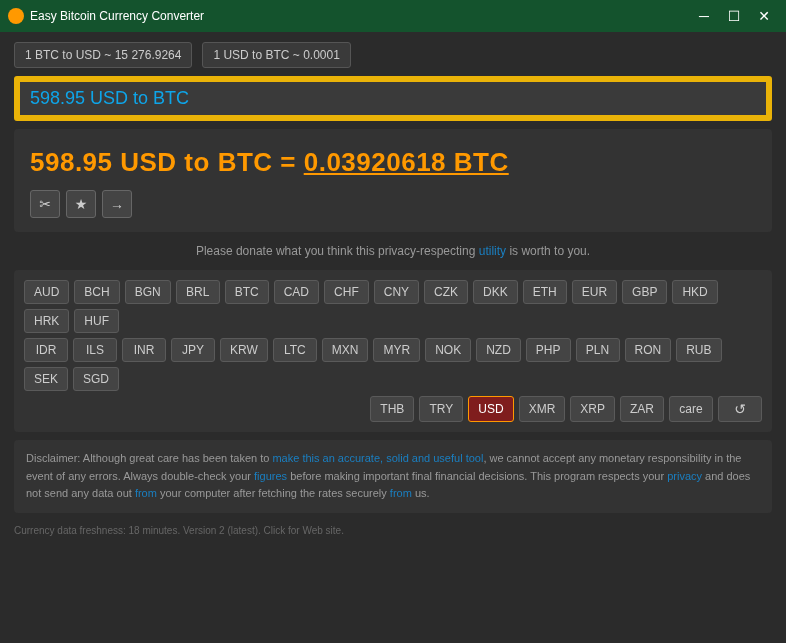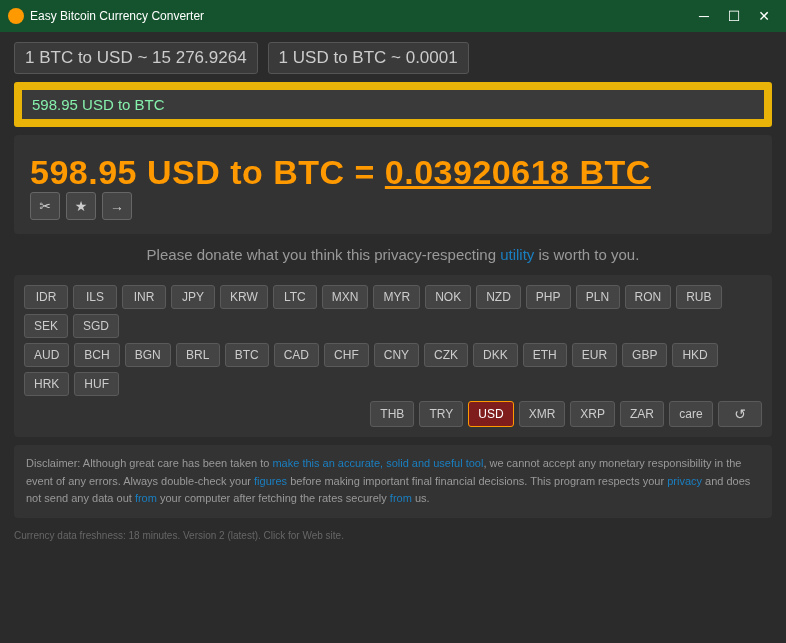--- a/index.html
+++ b/index.html
@@ -64,46 +64,47 @@
     #quick-rates {
       display: flex;
       gap: 10px;
     }
     .rate-badge {
       background: #3a3a3a;
       border: 1px solid #555;
       border-radius: 3px;
       padding: 5px 10px;
       color: #ccc;
-      font-size: 17px;
+      font-size: 12px;
       cursor: default;
     }
 
     
     #input-box {
-      border: 8px solid #eab308;
+      border: 6px solid #eab308;
       border-radius: 3px;
       background: #3a3a3a;
       padding: 6px 10px;
-      color: #86efac;
-      font-size: 15px;
+      color: #0ea5e9;
+      font-size: 18px;
       width: 100%;
       outline: none;
     }
 
     
     #result-panel {
       background: #333;
       border-radius: 4px;
       padding: 18px 16px 14px 16px;
     }
     #result-text {
-      font-size: 34px;
+      font-size: 26px;
       font-weight: bold;
       color: #f90;
+      margin-bottom: 12px;
       letter-spacing: 0.5px;
     }
     #result-text .result-value {
       color: #f90;
       text-decoration: underline;
     }
     #action-buttons {
       display: flex;
       gap: 6px;
     }
@@ -118,21 +119,21 @@
       cursor: pointer;
       display: flex;
       align-items: center;
       justify-content: center;
     }
 
     
     #donate-bar {
       text-align: center;
       color: #999;
-      font-size: 15px;
+      font-size: 12px;
       padding: 4px 0;
     }
     #donate-bar a, .link-text {
       color: #1a7fc1;
       text-decoration: none;
     }
 
     
     #currency-grid {
       background: #333;
@@ -218,56 +219,56 @@
       <button class="action-btn">★</button>
       <button class="action-btn">→</button>
     </div>
   </div>
 
   <div id="donate-bar">
     <span>Please donate what you think this privacy-respecting </span><a href="#" class="link-text">utility</a><span> is worth to you.</span>
   </div>
 
   <div id="currency-grid">
+    <div class="currency-row" id="row1">
+        <button class="cur-btn">AUD</button>
+        <button class="cur-btn">BCH</button>
+        <button class="cur-btn">BGN</button>
+        <button class="cur-btn">BRL</button>
+        <button class="cur-btn">BTC</button>
+        <button class="cur-btn">CAD</button>
+        <button class="cur-btn">CHF</button>
+        <button class="cur-btn">CNY</button>
+        <button class="cur-btn">CZK</button>
+        <button class="cur-btn">DKK</button>
+        <button class="cur-btn">ETH</button>
+        <button class="cur-btn">EUR</button>
+        <button class="cur-btn">GBP</button>
+        <button class="cur-btn">HKD</button>
+        <button class="cur-btn">HRK</button>
+        <button class="cur-btn">HUF</button>
+      </div>
     <div class="currency-row" id="row2">
         <button class="cur-btn">IDR</button>
         <button class="cur-btn">ILS</button>
         <button class="cur-btn">INR</button>
         <button class="cur-btn">JPY</button>
         <button class="cur-btn">KRW</button>
         <button class="cur-btn">LTC</button>
         <button class="cur-btn">MXN</button>
         <button class="cur-btn">MYR</button>
         <button class="cur-btn">NOK</button>
         <button class="cur-btn">NZD</button>
         <button class="cur-btn">PHP</button>
         <button class="cur-btn">PLN</button>
         <button class="cur-btn">RON</button>
         <button class="cur-btn">RUB</button>
         <button class="cur-btn">SEK</button>
         <button class="cur-btn">SGD</button>
       </div>
-    <div class="currency-row" id="row1">
-        <button class="cur-btn">AUD</button>
-        <button class="cur-btn">BCH</button>
-        <button class="cur-btn">BGN</button>
-        <button class="cur-btn">BRL</button>
-        <button class="cur-btn">BTC</button>
-        <button class="cur-btn">CAD</button>
-        <button class="cur-btn">CHF</button>
-        <button class="cur-btn">CNY</button>
-        <button class="cur-btn">CZK</button>
-        <button class="cur-btn">DKK</button>
-        <button class="cur-btn">ETH</button>
-        <button class="cur-btn">EUR</button>
-        <button class="cur-btn">GBP</button>
-        <button class="cur-btn">HKD</button>
-        <button class="cur-btn">HRK</button>
-        <button class="cur-btn">HUF</button>
-      </div>
     <div class="currency-row" id="row3">
         <button class="cur-btn">THB</button>
         <button class="cur-btn">TRY</button>
         <button class="cur-btn active">USD</button>
         <button class="cur-btn">XMR</button>
         <button class="cur-btn">XRP</button>
         <button class="cur-btn">ZAR</button>
         <button class="cur-btn">care</button>
         <button class="cur-btn refresh-btn">↺</button>
       </div>

